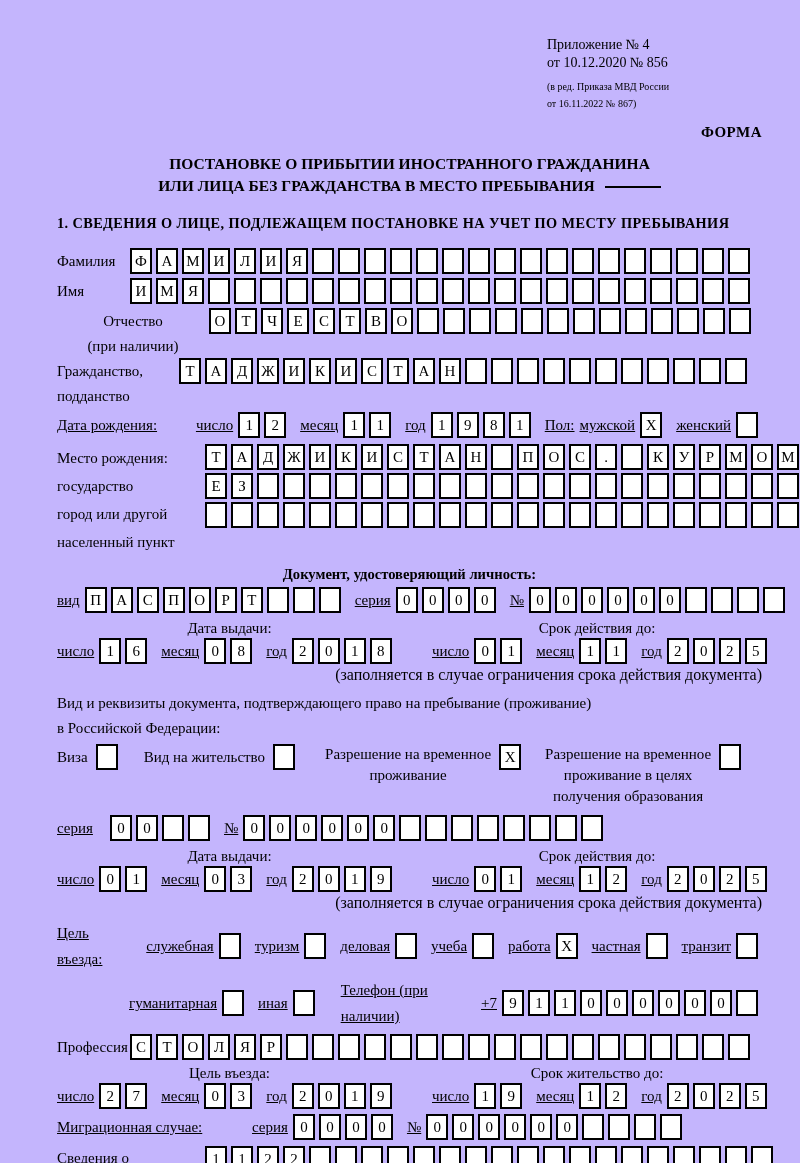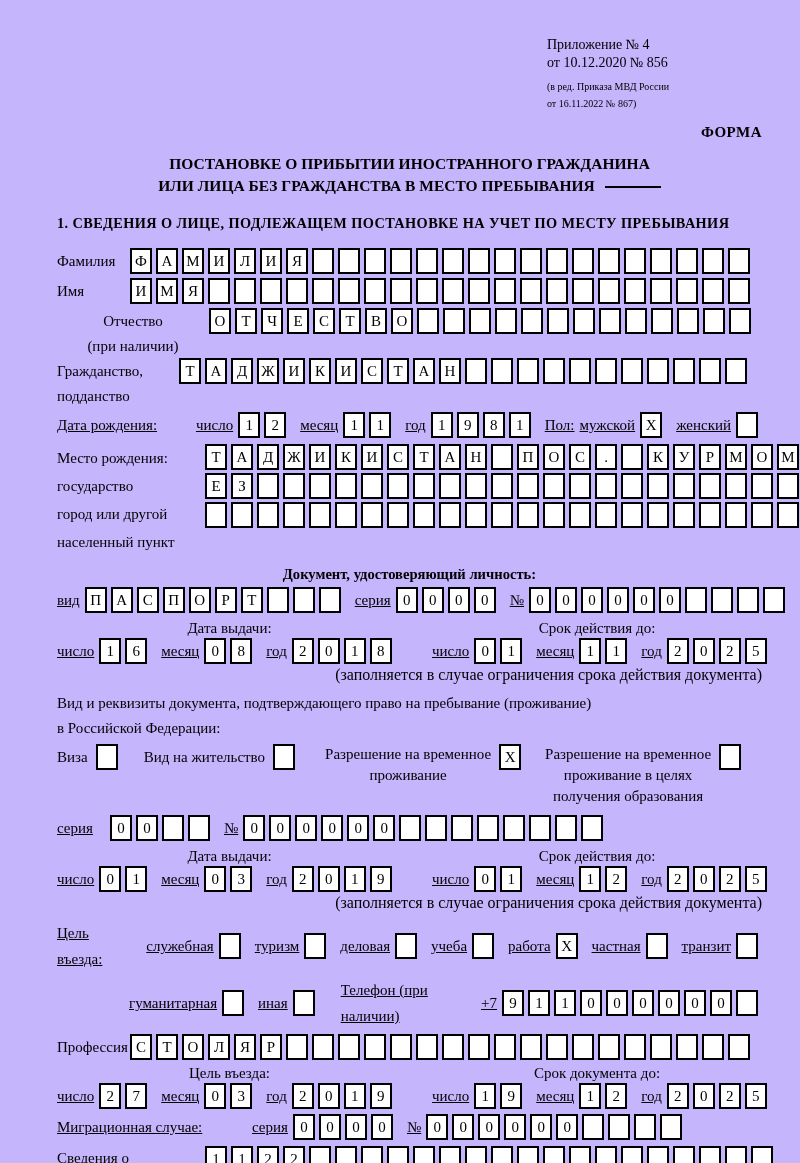--- a/index.html
+++ b/index.html
@@ -606,21 +606,21 @@
         <span class="t">год</span>
         <span class="boxes">
             <span class="cell">2</span>
             <span class="cell">0</span>
             <span class="cell">1</span>
             <span class="cell">9</span>
           </span>
       </div>
     </div>
     <div class="dp" style="margin-left:30px;width:330px;">
-      <div class="dp-caption">Срок документа до:</div>
+      <div class="dp-caption">Срок жительство до:</div>
       <div class="dg">
         <span class="t">число</span>
         <span class="boxes">
             <span class="cell">1</span>
             <span class="cell">9</span>
           </span>
         <span class="t">месяц</span>
         <span class="boxes">
             <span class="cell">1</span>
             <span class="cell">2</span>

